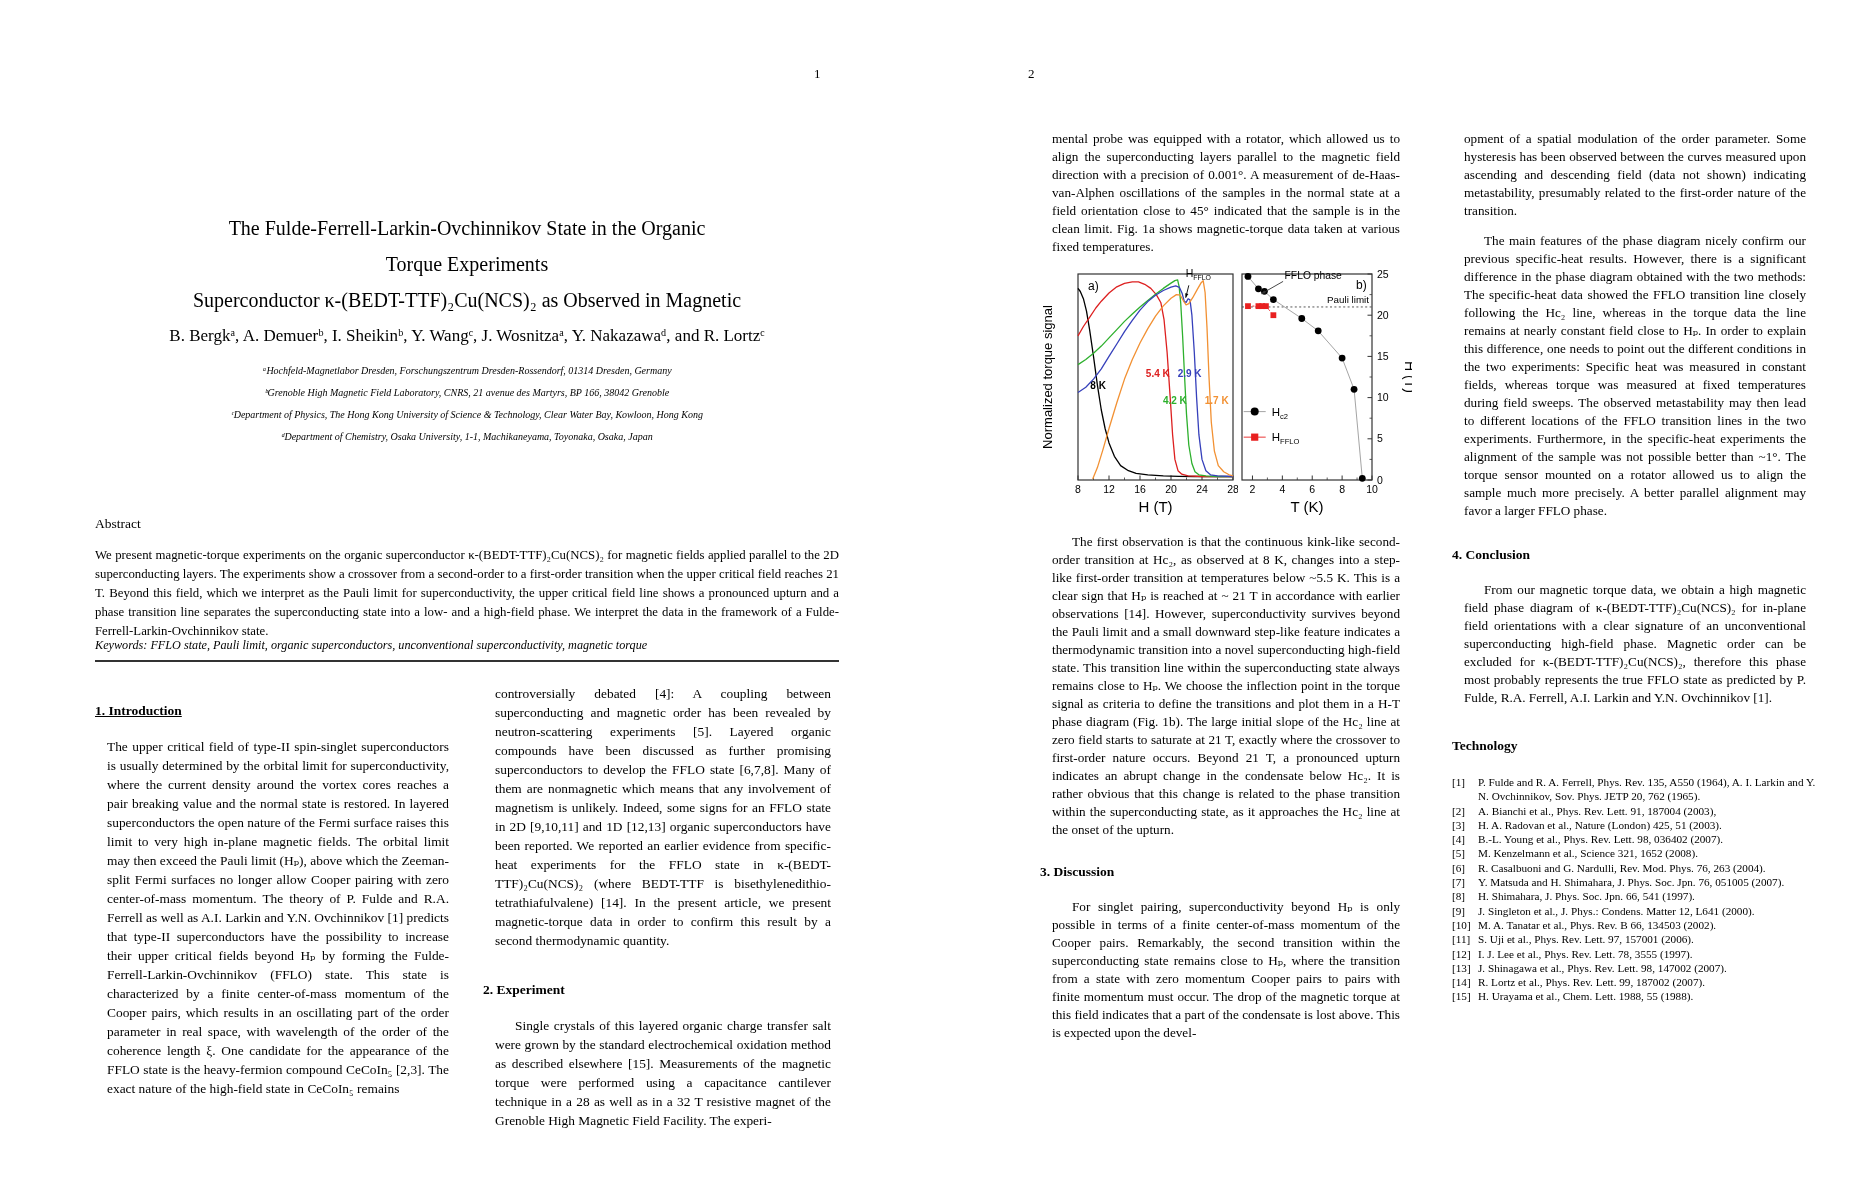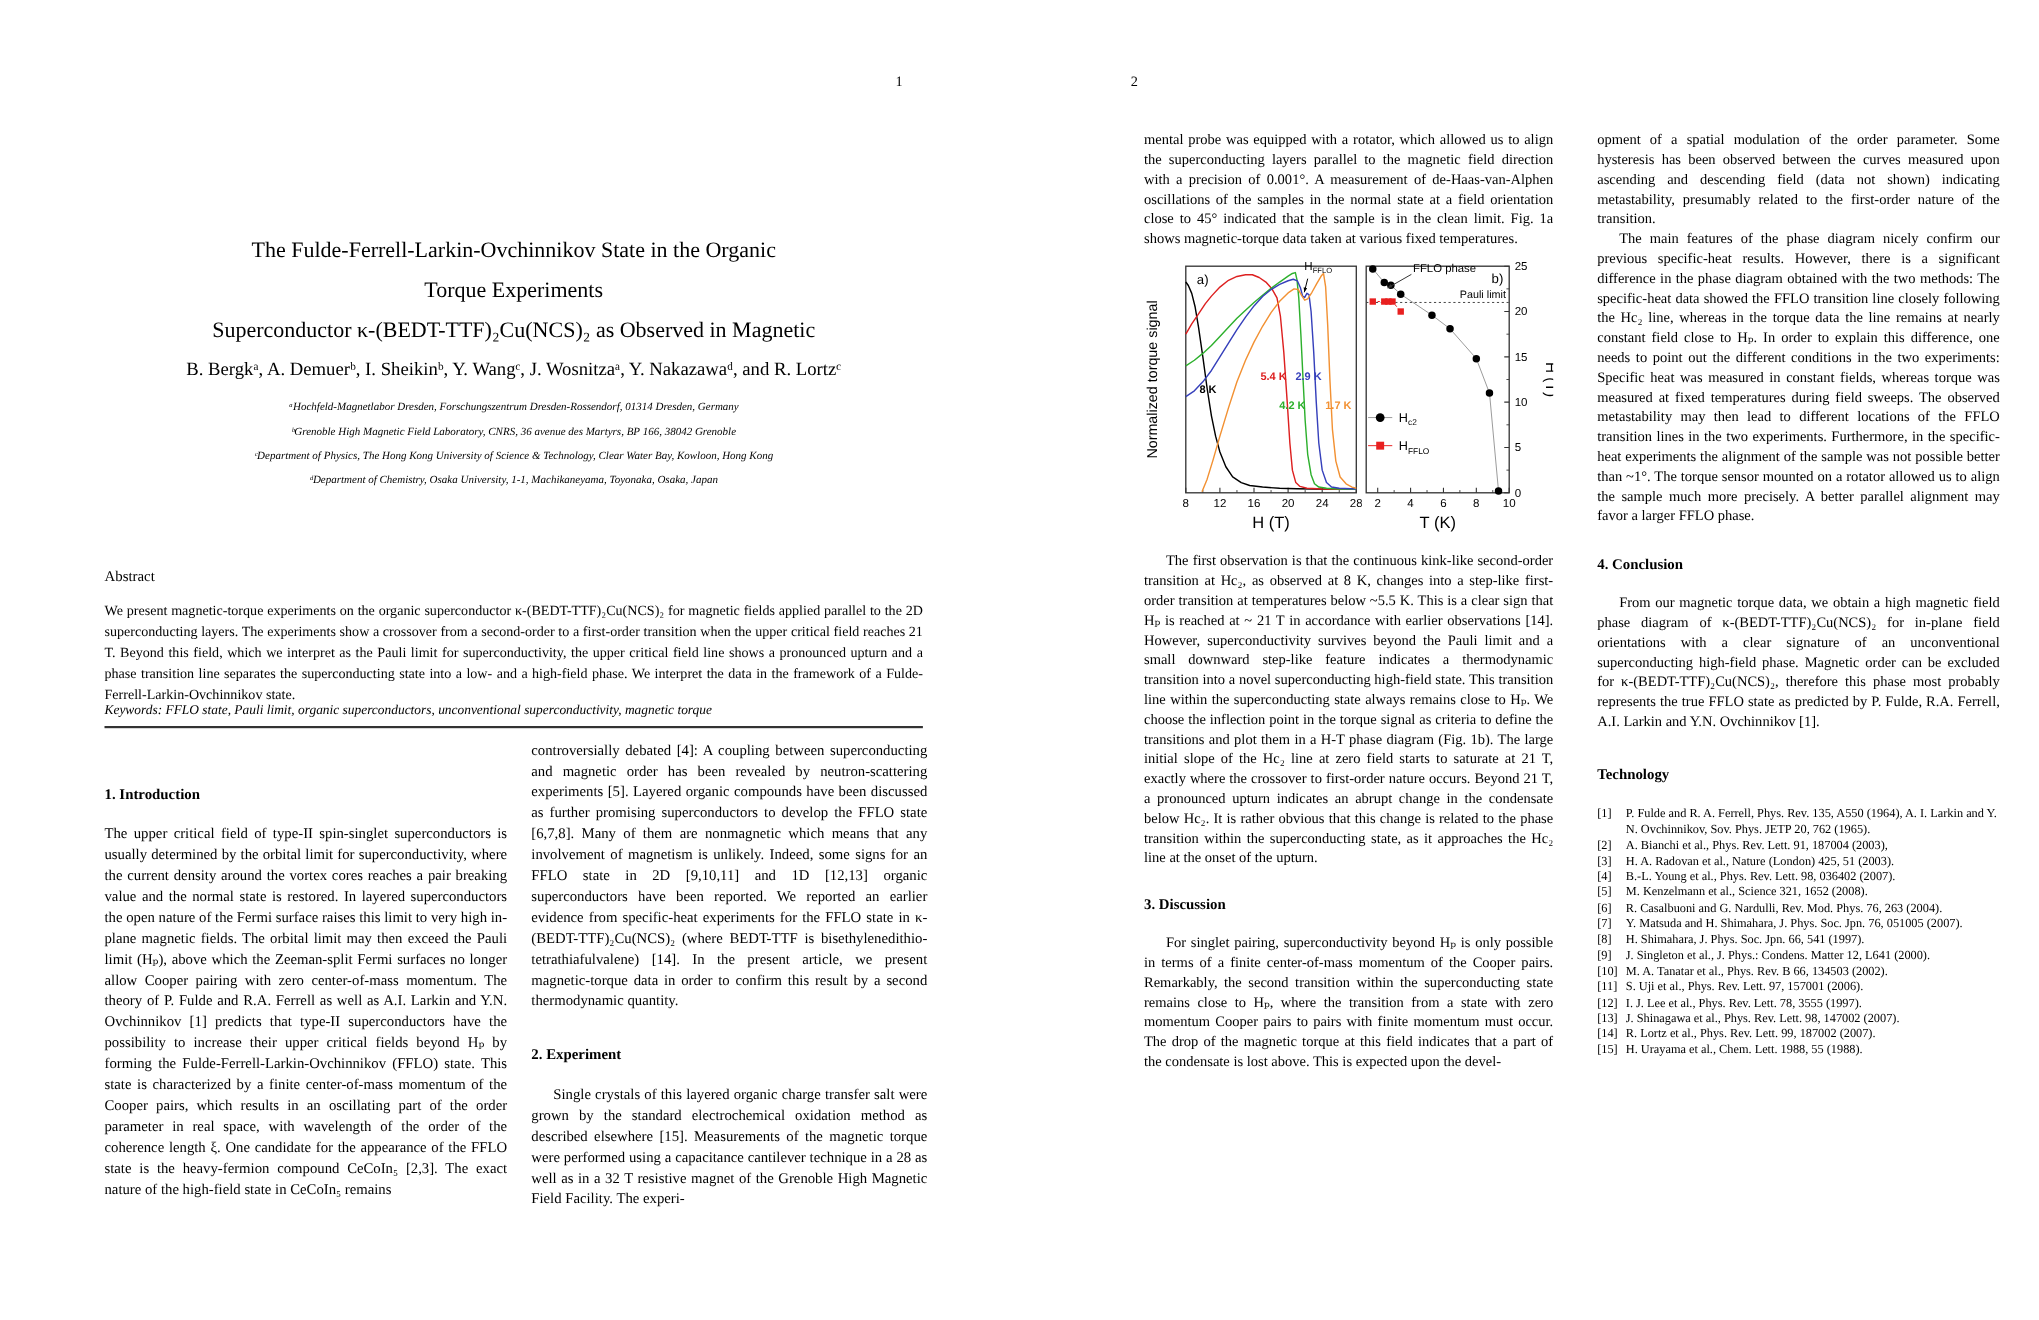--- a/index.html
+++ b/index.html
@@ -14,22 +14,22 @@
   .abs-t{left:95px;top:546px;width:744px;font-size:12.8px;line-height:19px;text-align:justify;}
   .kw{left:95px;top:638px;width:744px;font-style:italic;font-size:12.2px;}
   .rule{left:95px;top:660px;width:744px;border-top:2px solid #333;height:0;}
   .col{font-size:13.4px;line-height:19px;text-align:justify;}
   .p1c1{left:95px;top:700px;width:366px;}
   .p1c2{left:483px;top:672px;width:360px;}
   .p2col{font-size:13.2px;line-height:18px;text-align:justify;}
   .p2c1{left:1040px;top:118px;width:372px;}
   .p2c2{left:1452px;top:118px;width:366px;}
   .sec-h{font-weight:bold;font-size:13.5px;margin:24px 0 17px 0;text-align:left;}
-  .sec-h.first{margin-top:12px;}
-  .para{margin:0;}
+  .sec-h.first{margin-top:1px;text-decoration:underline;}
+  .para{margin:12px;}
   .indent{text-indent:20px;}
   .figure-row{display:flex;align-items:flex-start;margin:10px 0 4px 0;}
   .caption{font-size:12.1px;line-height:17px;text-align:justify;margin:4px 0 0 0;}
   .mt{margin-top:15px;}
   .refs-h{font-weight:bold;font-size:13.5px;margin:30px 0 20px 0;}
   .reflist{font-size:11.2px;line-height:14.3px;text-align:left;}
   .refitem{padding-left:26px;position:relative;}
   .refitem .num{position:absolute;left:0;top:0;}
   svg text{font-family:"Liberation Sans","DejaVu Sans",sans-serif;}
 </style>
@@ -44,21 +44,21 @@
 <div>The Fulde-Ferrell-Larkin-Ovchinnikov State in the Organic</div>
     <div>Torque Experiments</div>
     <div>Superconductor κ-(BEDT-TTF)₂Cu(NCS)₂ as Observed in Magnetic</div>
   </div>
 
 <div class="abs authors">B. Bergkᵃ, A. Demuerᵇ, I. Sheikinᵇ, Y. Wangᶜ, J. Wosnitzaᵃ, Y. Nakazawaᵈ, and R. Lortzᶜ</div>
 
 <div class="abs affils">
 
 <div>ᵃHochfeld-Magnetlabor Dresden, Forschungszentrum Dresden-Rossendorf, 01314 Dresden, Germany</div>
-    <div>ᵇGrenoble High Magnetic Field Laboratory, CNRS, 36 avenue des Martyrs, BP 166, 38042 Grenoble</div>
+    <div>ᵇGrenoble High Magnetic Field Laboratory, CNRS, 21 avenue des Martyrs, BP 166, 38042 Grenoble</div>
     <div>ᶜDepartment of Physics, The Hong Kong University of Science &amp; Technology, Clear Water Bay, Kowloon, Hong Kong</div>
     <div>ᵈDepartment of Chemistry, Osaka University, 1-1, Machikaneyama, Toyonaka, Osaka, Japan</div>
   </div>
 
 <div class="abs abs-h">Abstract</div>
 <div class="abs abs-t">We present magnetic-torque experiments on the organic superconductor κ-(BEDT-TTF)₂Cu(NCS)₂ for magnetic fields applied parallel to the 2D superconducting layers. The experiments show a crossover from a second-order to a first-order transition when the upper critical field reaches 21 T. Beyond this field, which we interpret as the Pauli limit for superconductivity, the upper critical field line shows a pronounced upturn and a phase transition line separates the superconducting state into a low- and a high-field phase. We interpret the data in the framework of a Fulde-Ferrell-Larkin-Ovchinnikov state.</div>
 <div class="abs kw">Keywords: FFLO state, Pauli limit, organic superconductors, unconventional superconductivity, magnetic torque</div>
 <div class="abs rule"></div>
 
 <div class="abs col p1c1">

